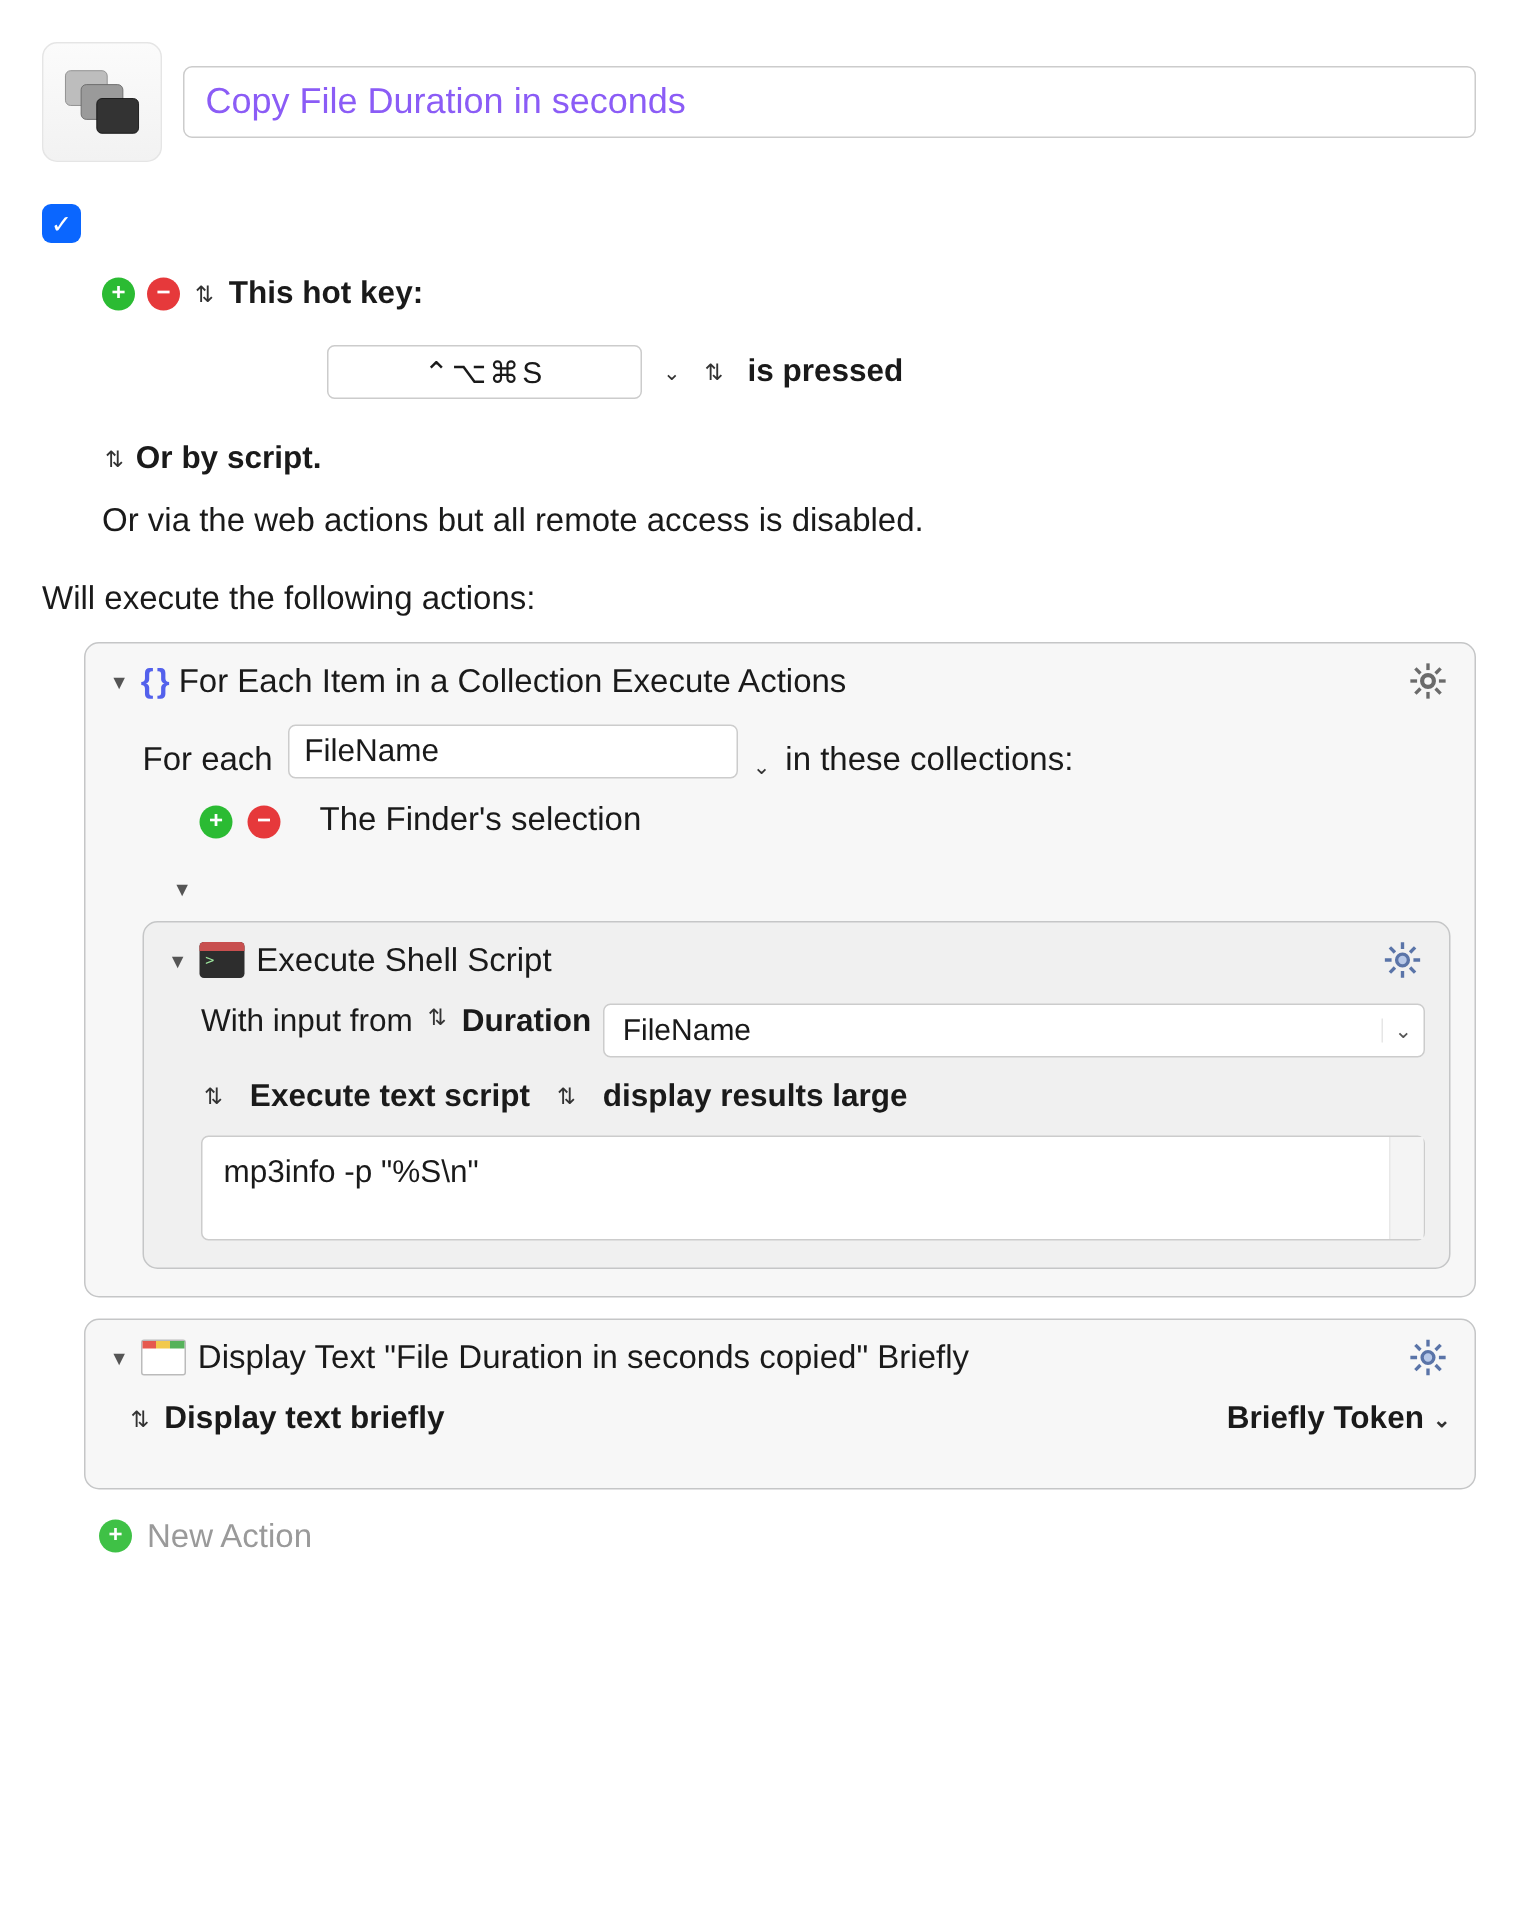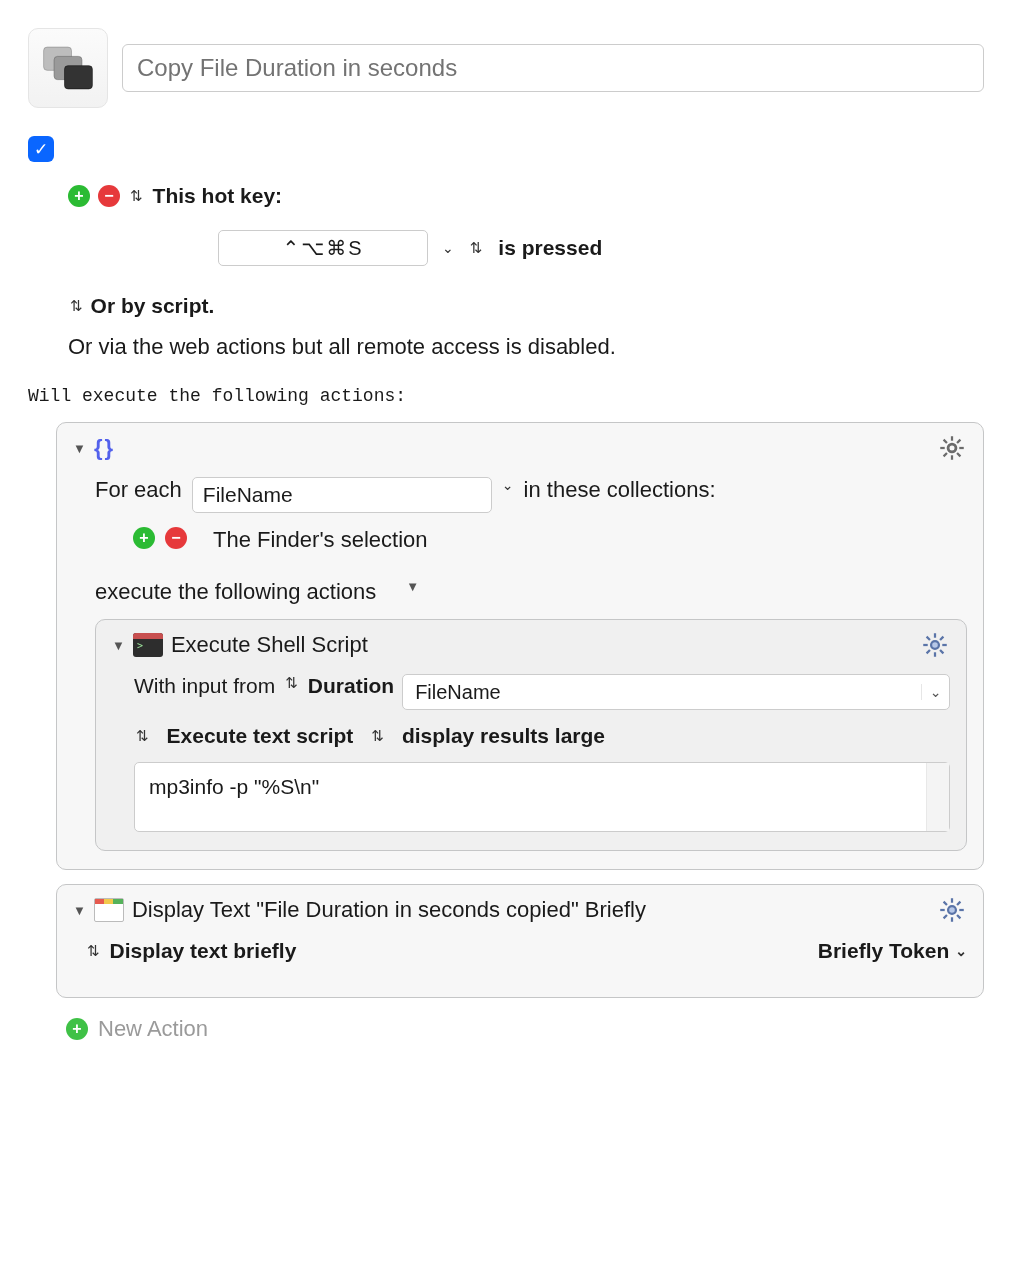--- a/index.html
+++ b/index.html
@@ -32,21 +32,21 @@
   }
   .macro-icon svg { width: 58px; height: 58px; }
   .title-input {
     flex: 1;
     height: 48px;
     border: 1px solid #ccc;
     border-radius: 6px;
     padding: 0 14px;
     font-size: 24px;
     background: #fff;
-    color: #737373;
+    color: #8b5cf6;
   }
   .checkbox-row {
     display: flex;
     align-items: center;
     gap: 10px;
     margin-bottom: 22px;
     font-size: 24px;
   }
   .cb {
     width: 26px;
@@ -88,21 +88,21 @@
     width: 210px; height: 36px;
     border: 1px solid #ccc; border-radius: 5px;
     display: flex; align-items: center; justify-content: center;
     font-family: -apple-system, Arial, sans-serif;
     font-size: 20px; letter-spacing: 2px;
     background: #fff;
   }
   .chev-down { font-size: 14px; color: #333; }
   .or-script { display:flex; align-items:center; gap:6px; font-size:21px; margin-bottom:16px;}
   .plain-line { font-size: 22px; margin-bottom: 26px; padding-left:40px;}
-  .exec-heading { font-size: 18px; margin-bottom: 16px; font-family: Liberation Mono, monospace; }
+  .exec-heading { font-size: 22px; margin-bottom: 16px; }
   .action-card {
     border: 1px solid #c5c6c7;
     border-radius: 10px;
     background: #f7f7f7;
     padding: 10px 16px 18px 16px;
     margin-left: 28px;
     margin-bottom: 14px;
   }
   .action-header {
     display: flex;
@@ -113,21 +113,21 @@
   }
   .disclosure { font-size: 13px; color: #555; }
   .brackets-icon { color:#5361ec; font-weight:700; font-size:22px; letter-spacing:-2px;}
   .gear-icon {
     margin-left: auto;
     width: 30px; height: 30px;
     display: flex; align-items:center; justify-content:center;
   }
   .gear-icon svg { width: 28px; height: 28px; }
   .for-each-body { padding-left: 22px; }
-  .fe-row { display:flex; align-items:flex-start; gap:10px; font-size:22px; margin-bottom:14px;}
+  .fe-row { display:flex; align-items:flex-end; gap:10px; font-size:22px; margin-bottom:14px;}
   .dropdown-field {
     border:1px solid #ccc; background:#fff; height:36px; border-radius:5px;
     padding:0 10px; display:flex; align-items:center; font-size:21px;
   }
   .dropdown-field.wide { width: 300px; }
   .nested-card {
     border: 1px solid #c5c6c7;
     border-radius: 10px;
     background: #f0f0f0;
     padding: 10px 16px 18px 16px;
@@ -215,20 +215,21 @@
 </div>
 
 <div class="plain-line">Or via the web actions but all remote access is disabled.</div>
 
 <div class="exec-heading">Will execute the following actions:</div>
 
 <div class="action-card">
   <div class="action-header">
     <span class="disclosure">▼</span>
     <span class="brackets-icon">{ }</span>
+    <span>For Each Item in a Collection Execute Actions</span>
     <span class="gear-icon">
       <svg viewBox="0 0 100 100">
           <circle cx="50" cy="50" r="14" fill="none" stroke="#6b6b6b" stroke-width="10"></circle>
           <g stroke="#6b6b6b" stroke-width="8">
             <line x1="50" y1="8" x2="50" y2="24"></line>
             <line x1="50" y1="76" x2="50" y2="92"></line>
             <line x1="8" y1="50" x2="24" y2="50"></line>
             <line x1="76" y1="50" x2="92" y2="50"></line>
             <line x1="20" y1="20" x2="32" y2="32"></line>
             <line x1="68" y1="68" x2="80" y2="80"></line>
@@ -250,21 +251,20 @@
     </div>
 
     <div class="fe-row" style="padding-left:38px;">
       <span class="circ-btn circ-green">+</span>
       <span class="circ-btn circ-red">−</span>
       <span style="width:6px;"></span>
       <span>The Finder's selection</span>
     </div>
 
     <div class="fe-row" style="margin-top:26px;">
-      <span>execute the following actions</span>
       <span style="width:10px;"></span>
       <span class="disclosure">▼</span>
     </div>
 
     <div class="nested-card">
       <div class="action-header">
         <span class="disclosure">▼</span>
         <span class="terminal-icon"></span>
         <span>Execute Shell Script</span>
         <span class="gear-icon">

